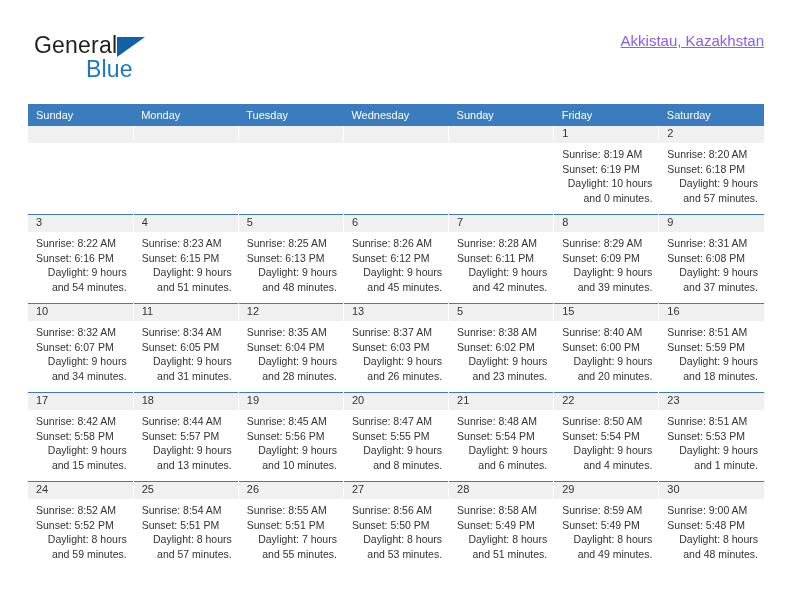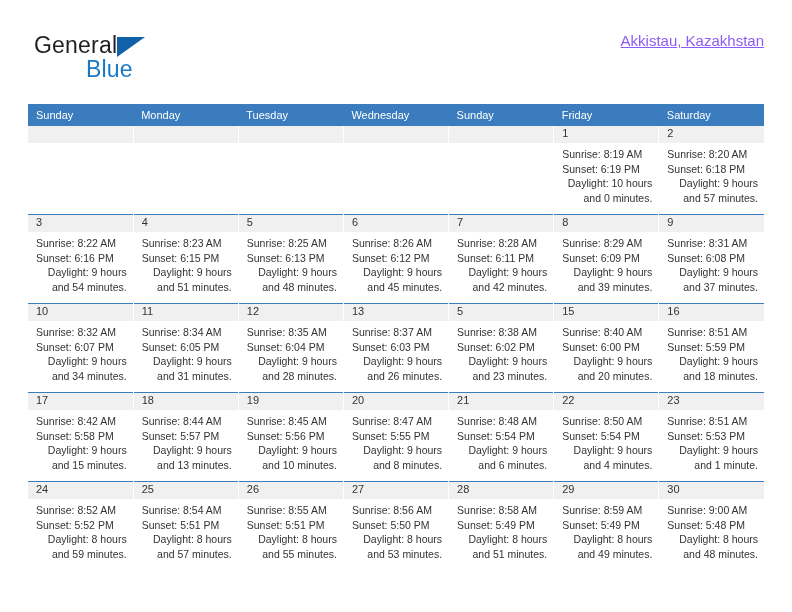--- a/index.html
+++ b/index.html
@@ -399,21 +399,21 @@
               <div>Sunrise: 8:54 AM</div>
               <div>Sunset: 5:51 PM</div>
               <div class="daylight-wrap">Daylight: 8 hours and 57 minutes.</div>
             </div>
           </td>
           <td>
             <div class="daynum-band">26</div>
             <div class="cell-body">
               <div>Sunrise: 8:55 AM</div>
               <div>Sunset: 5:51 PM</div>
-              <div class="daylight-wrap">Daylight: 8 hours and 55 minutes.</div>
+              <div class="daylight-wrap">Daylight: 7 hours and 55 minutes.</div>
             </div>
           </td>
           <td>
             <div class="daynum-band">27</div>
             <div class="cell-body">
               <div>Sunrise: 8:56 AM</div>
               <div>Sunset: 5:50 PM</div>
               <div class="daylight-wrap">Daylight: 8 hours and 53 minutes.</div>
             </div>
           </td>

